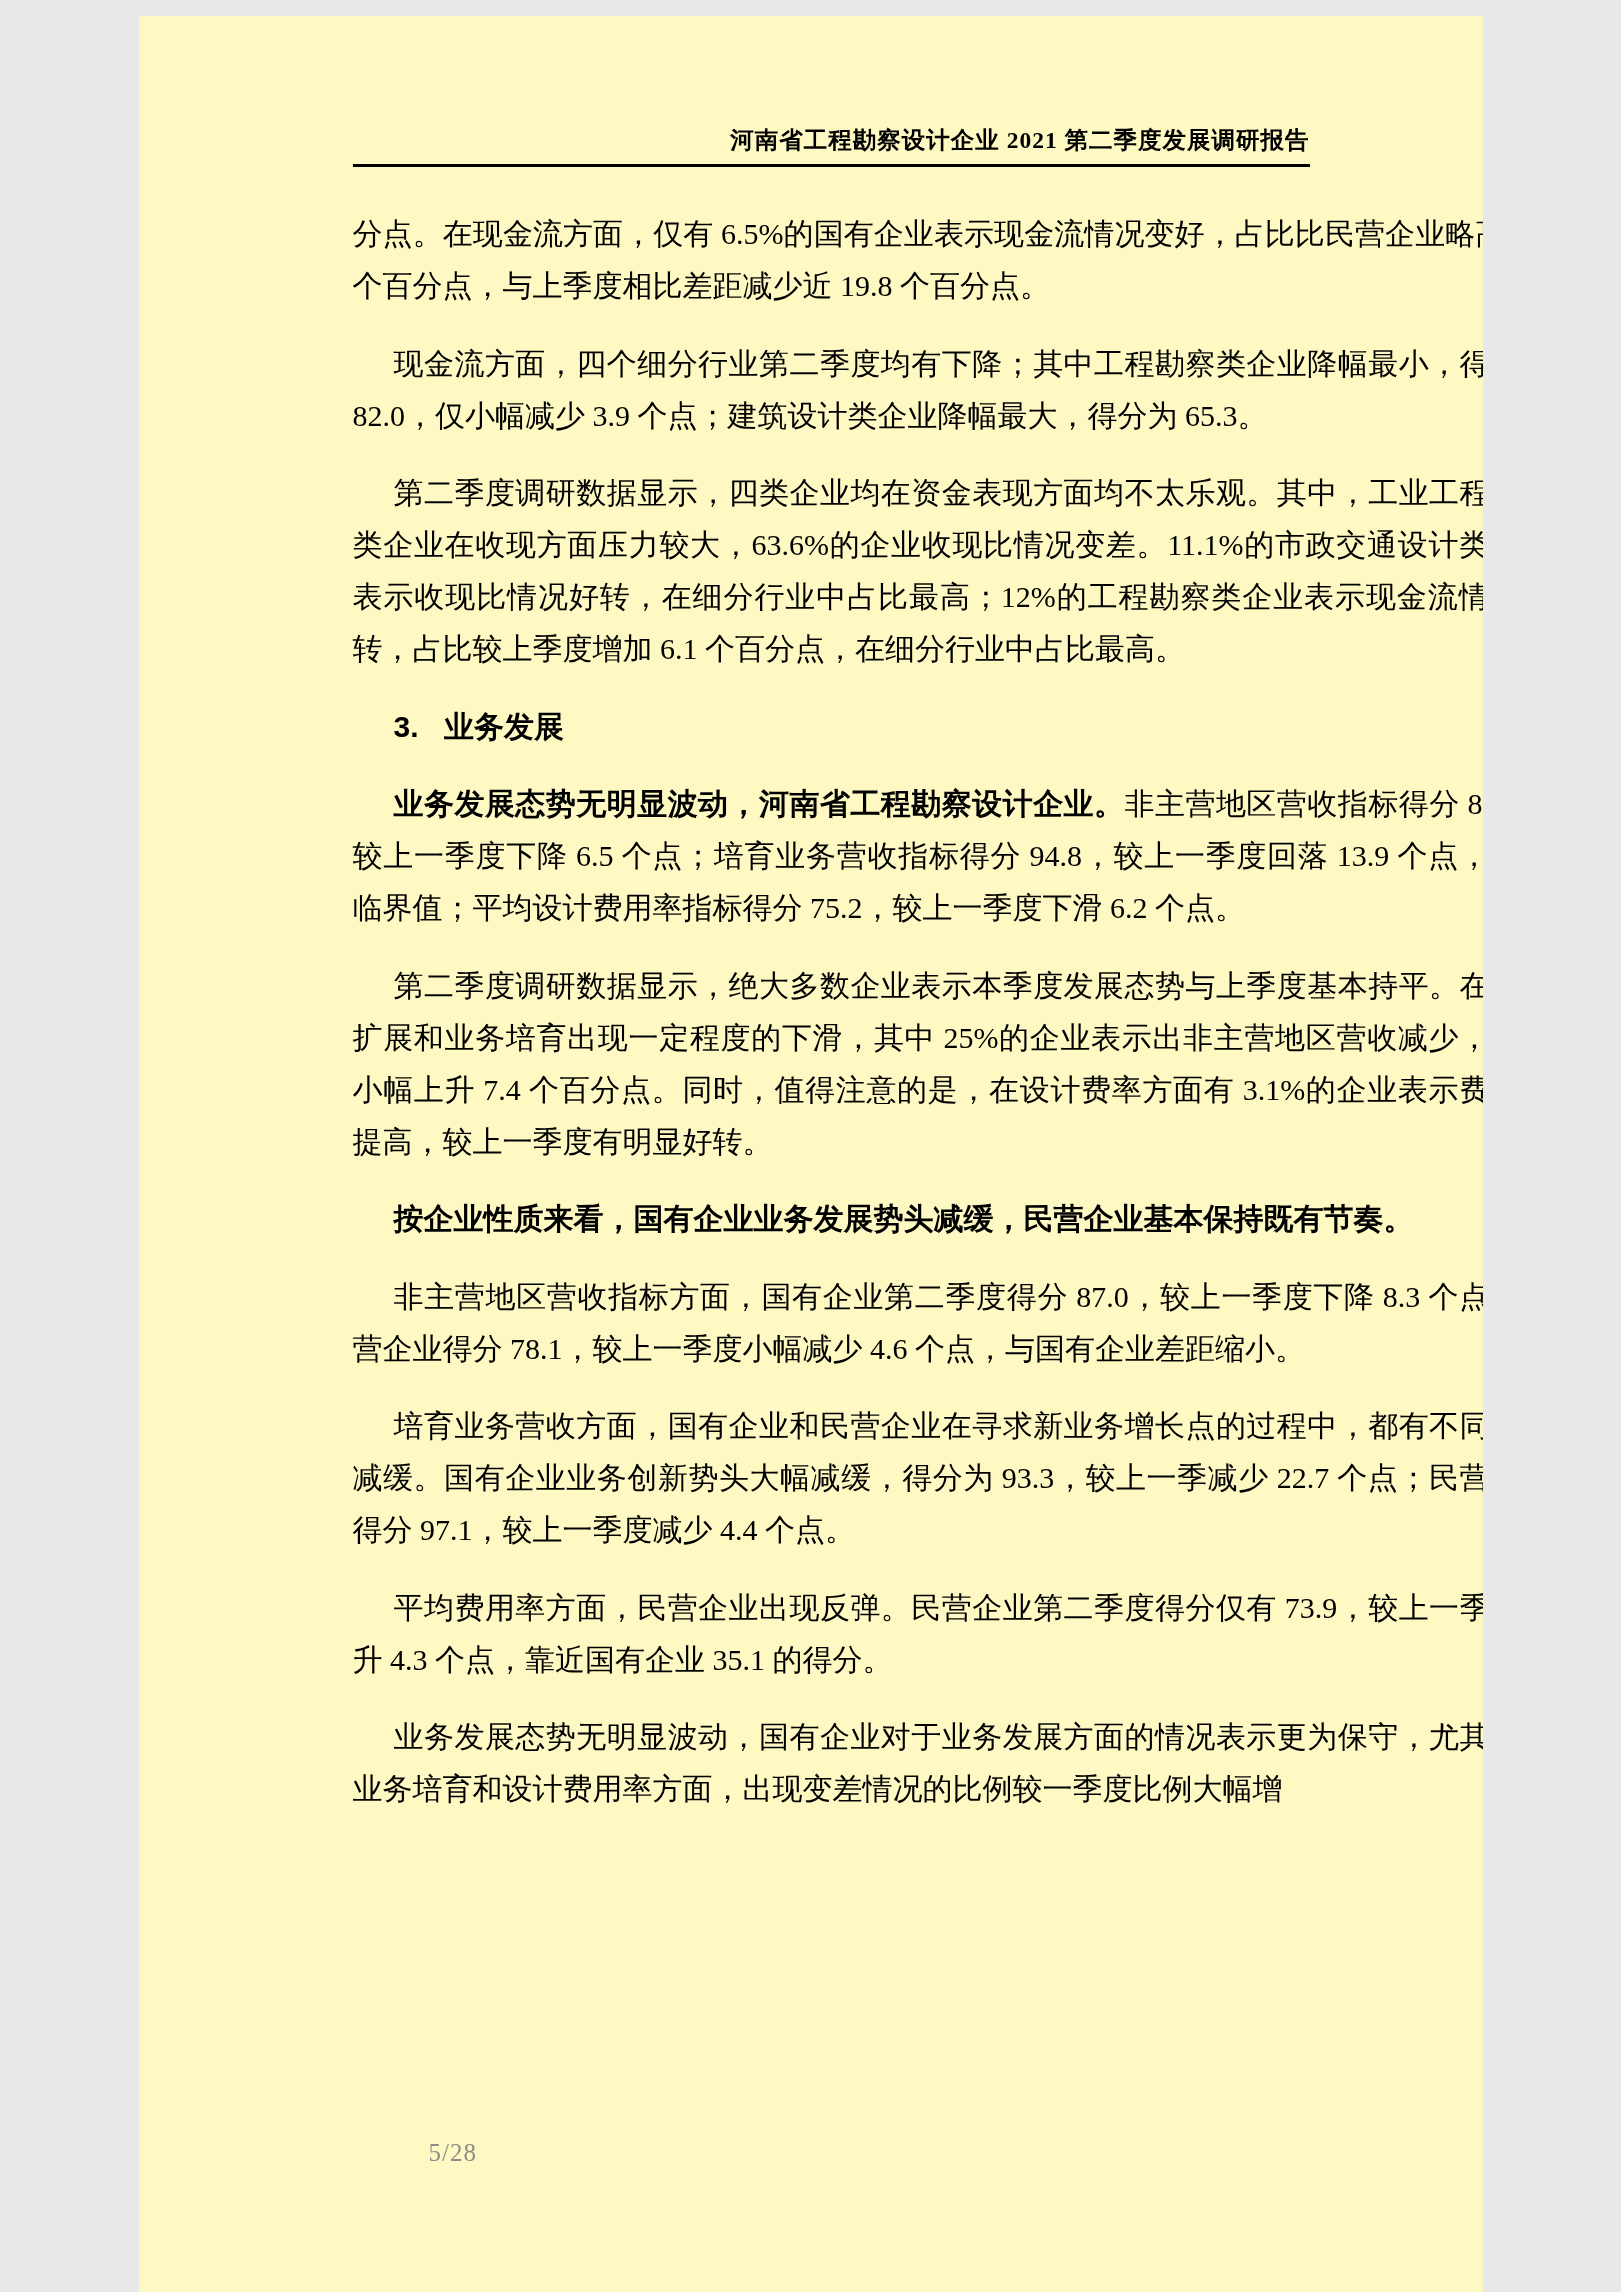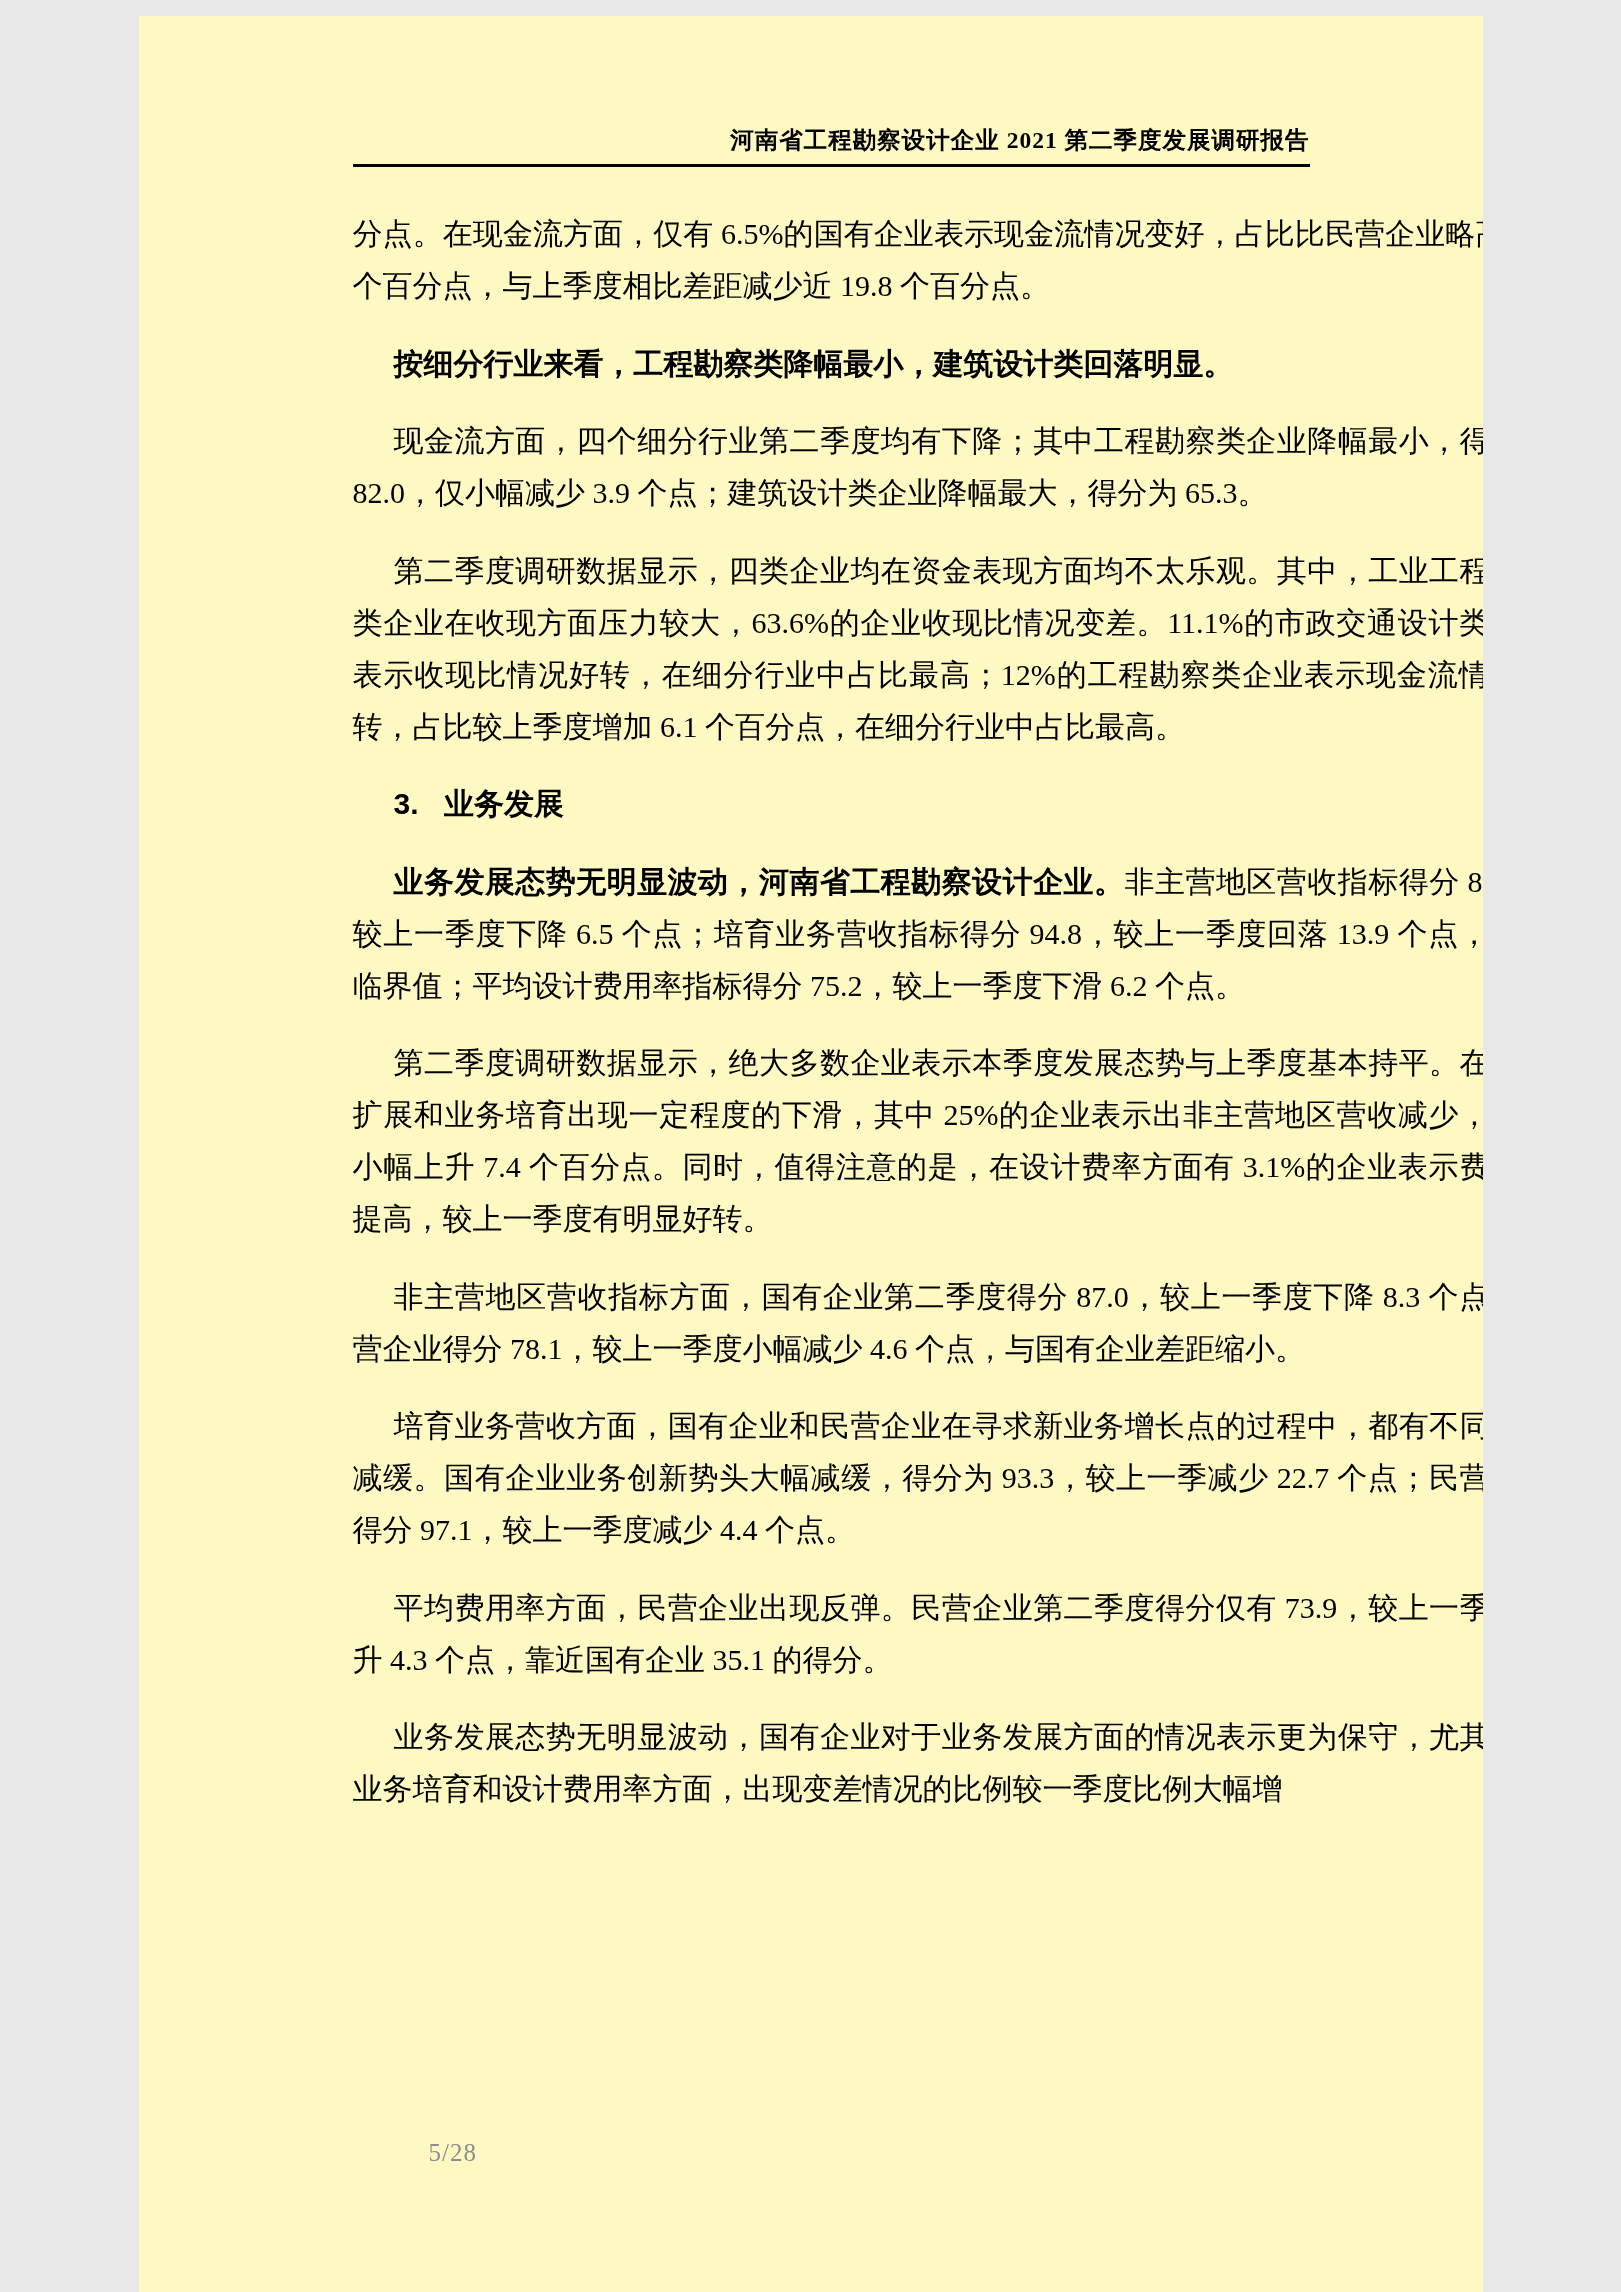--- a/index.html
+++ b/index.html
@@ -71,36 +71,36 @@
 
   <div class="header">
     <div class="header-title">河南省工程勘察设计企业 2021 第二季度发展调研报告</div>
     <div class="header-rule"></div>
   </div>
 
   <div class="body-area">
 
     <p>分点。在现金流方面，仅有 6.5%的国有企业表示现金流情况变好，占比比民营企业略高 2.4 个百分点，与上季度相比差距减少近 19.8 个百分点。</p>
 
-    <p class="heading indent">按细分行业来看，工程勘察类降幅最小，建筑设计类回落明显。</p>
 
     <p class="indent">现金流方面，四个细分行业第二季度均有下降；其中工程勘察类企业降幅最小，得分为 82.0，仅小幅减少 3.9 个点；建筑设计类企业降幅最大，得分为 65.3。</p>
 
     <p class="indent">第二季度调研数据显示，四类企业均在资金表现方面均不太乐观。其中，工业工程设计类企业在收现方面压力较大，63.6%的企业收现比情况变差。11.1%的市政交通设计类企业表示收现比情况好转，在细分行业中占比最高；12%的工程勘察类企业表示现金流情况好转，占比较上季度增加 6.1 个百分点，在细分行业中占比最高。</p>
 
     <p class="num-heading indent">
       <span class="number">3.</span><span>业务发展</span>
     </p>
 
     <p class="indent">
       <span class="lead">业务发展态势无明显波动，河南省工程勘察设计企业。</span><span>非主营地区营收指标得分 82.8，较上一季度下降 6.5 个点；培育业务营收指标得分 94.8，较上一季度回落 13.9 个点，接近临界值；平均设计费用率指标得分 75.2，较上一季度下滑 6.2 个点。</span>
     </p>
 
     <p class="indent">第二季度调研数据显示，绝大多数企业表示本季度发展态势与上季度基本持平。在区域扩展和业务培育出现一定程度的下滑，其中 25%的企业表示出非主营地区营收减少，占比小幅上升 7.4 个百分点。同时，值得注意的是，在设计费率方面有 3.1%的企业表示费用率提高，较上一季度有明显好转。</p>
 
+    <p class="heading indent">按企业性质来看，国有企业业务发展势头减缓，民营企业基本保持既有节奏。</p>
 
     <p class="indent">非主营地区营收指标方面，国有企业第二季度得分 87.0，较上一季度下降 8.3 个点；民营企业得分 78.1，较上一季度小幅减少 4.6 个点，与国有企业差距缩小。</p>
 
     <p class="indent">培育业务营收方面，国有企业和民营企业在寻求新业务增长点的过程中，都有不同程度减缓。国有企业业务创新势头大幅减缓，得分为 93.3，较上一季减少 22.7 个点；民营企业得分 97.1，较上一季度减少 4.4 个点。</p>
 
     <p class="indent">平均费用率方面，民营企业出现反弹。民营企业第二季度得分仅有 73.9，较上一季度上升 4.3 个点，靠近国有企业 35.1 的得分。</p>
 
     <p class="indent">业务发展态势无明显波动，国有企业对于业务发展方面的情况表示更为保守，尤其在新业务培育和设计费用率方面，出现变差情况的比例较一季度比例大幅增</p>
 
   </div>

